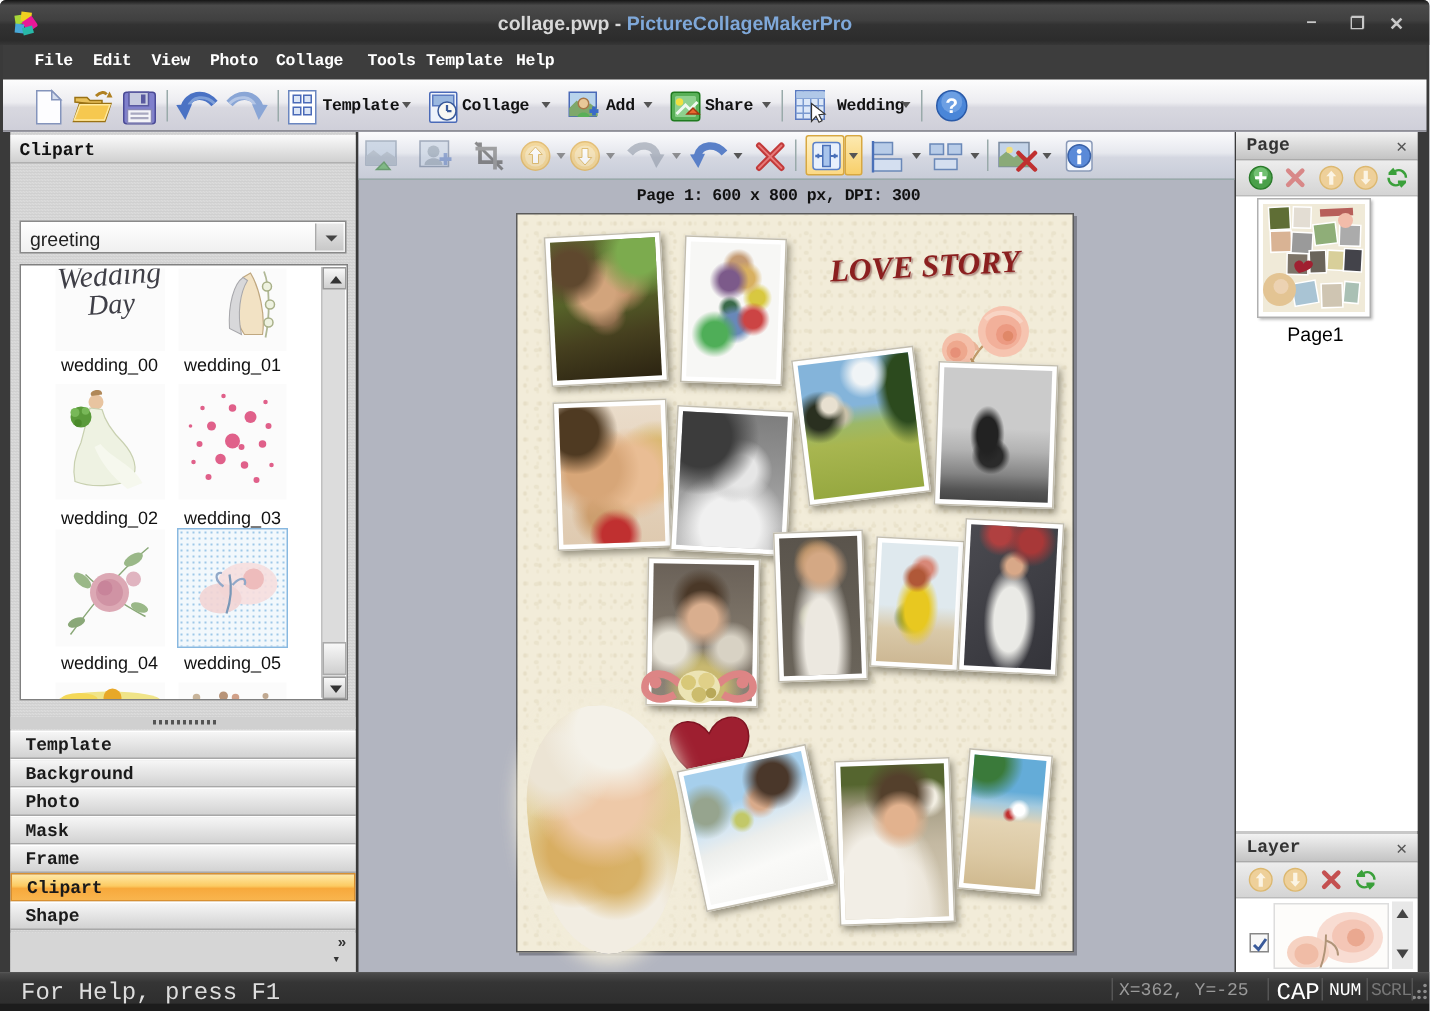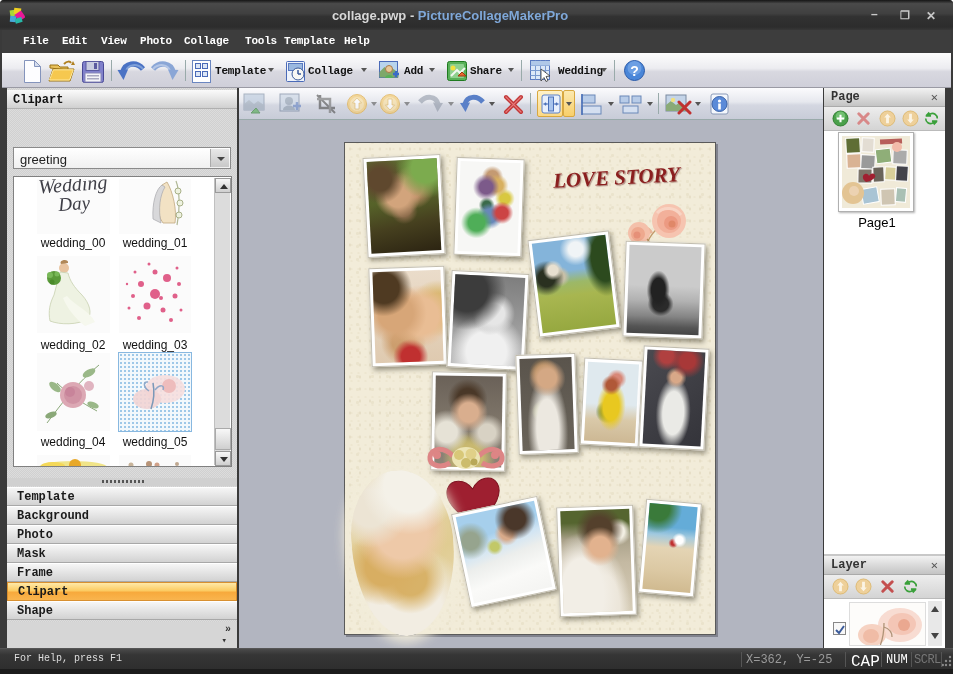--- a/index.html
+++ b/index.html
@@ -67,21 +67,21 @@
 #rightcol{position:absolute;left:824px;top:88px;width:121px;height:560px;background:#c8c8c8;}
 .rp-header{position:absolute;left:0;width:121px;height:19px;
  background:linear-gradient(#f2f2f2,#d8d8d8 55%,#c4c4c4);border-bottom:1px solid #aaa;}
 .rp-header .t{position:absolute;left:7px;top:2px;font-size:12px;font-weight:bold;color:#333;}
 .rp-header .x{position:absolute;right:7px;top:2px;font-size:12px;font-weight:bold;color:#555;}
 .rp-toolbar{position:absolute;left:0;width:121px;height:24px;background:linear-gradient(#ededed,#d4d4d4);border-bottom:1px solid #bbb;}
 .circ{position:absolute;width:17px;height:17px;border-radius:50%;top:3px;}
 
 #statusbar{position:absolute;left:0;top:648px;width:953px;height:21px;
  background:linear-gradient(#4a4a4a,#353535 30%,#2e2e2e);border-top:1px solid #555;color:#ddd;}
-#statusbar .l{position:absolute;left:14px;top:4px;font-size:10px;}
+#statusbar .l{position:absolute;left:14px;top:4px;font-size:16px;}
 #statusbar .xy{position:absolute;left:746px;top:4px;font-size:12px;color:#9a9a9a;}
 .sdiv{position:absolute;top:3px;width:1px;height:15px;background:#555;}
 #bottomedge{position:absolute;left:0;top:669px;width:953px;height:5px;background:#1c1c1c;}
 </style>
 </head>
 <body>
 <div id="win"></div>
 
 <div id="titlebar">
  <svg class="abs" style="left:8px;top:7px" width="17" height="17" viewBox="0 0 17 17">
@@ -408,20 +408,21 @@
    <path d="M14 9 L25 20 M25 9 L14 20" stroke="#c03030" stroke-width="3" stroke-linecap="round"></path>
   </svg>
   <span class="tbarrow" style="left:456px;top:14px"></span>
   <svg class="abs" style="left:469px;top:5px" width="23" height="23" viewBox="0 0 23 23">
    <rect x="3" y="1" width="17" height="20" rx="2" fill="#f4f7fc" stroke="#8a9ab8"></rect>
    <circle cx="11.5" cy="11" r="7.5" fill="#5a8ad8" stroke="#3a62a8"></circle>
    <circle cx="11.5" cy="8" r="1.6" fill="#fff"></circle>
    <rect x="10.2" y="10.5" width="2.6" height="6" fill="#fff"></rect>
   </svg>
  </div>
+ <div id="pageinfo">Page 1: 600 x 800 px, DPI: 300</div>
  <div id="page">
   <div class="photo" style="left:20px;top:13px;width:78px;height:100px;transform:rotate(-3deg)">
    <div class="im" style="background:radial-gradient(circle at 84% 10%,#7cab4e 0 14%,rgba(0,0,0,0) 30%),radial-gradient(circle at 18% 20%,#5f482e 0 12%,rgba(0,0,0,0) 26%),radial-gradient(circle at 42% 38%,#d2a47c 0 17%,rgba(0,0,0,0) 33%),radial-gradient(circle at 64% 30%,#bc8c66 0 13%,rgba(0,0,0,0) 28%),radial-gradient(circle at 50% 55%,#8a6a4a 0 10%,rgba(0,0,0,0) 22%),linear-gradient(170deg,#5d6830 0%,#566229 42%,#46401f 68%,#2c2412 100%)"></div>
   </div>
   <div class="photo" style="left:110px;top:15px;width:68px;height:98px;transform:rotate(2deg)">
    <div class="im" style="background:radial-gradient(circle at 44% 28%,#7c5a8a 0 9%,rgba(0,0,0,0) 18%),radial-gradient(circle at 62% 26%,#d8b060 0 8%,rgba(0,0,0,0) 15%),radial-gradient(circle at 54% 16%,#c49a72 0 7%,rgba(0,0,0,0) 13%),radial-gradient(circle at 30% 68%,#4fae58 0 11%,rgba(0,0,0,0) 21%),radial-gradient(circle at 72% 56%,#cc4444 0 9%,rgba(0,0,0,0) 17%),radial-gradient(circle at 76% 40%,#d8c840 0 7%,rgba(0,0,0,0) 14%),radial-gradient(circle at 52% 60%,#6888b8 0 11%,rgba(0,0,0,0) 21%),radial-gradient(circle at 46% 48%,#3a6a4a 0 7%,rgba(0,0,0,0) 14%),#f7f7f5"></div>
   </div>
   <div style="position:absolute;left:208px;top:22px;width:142px;font-family:'Liberation Serif',serif;font-style:italic;font-weight:bold;font-size:21px;color:#8b1f1f;transform:rotate(-3deg);letter-spacing:0px;text-shadow:1px 1px 1px rgba(90,20,20,0.45);white-space:nowrap;">LOVE STORY</div>
   <svg class="abs" style="left:272px;top:56px" width="78" height="56" viewBox="0 0 78 56">
    <path d="M30 44 C36 30 50 20 64 18" fill="none" stroke="#c09a6a" stroke-width="1.5"></path>

